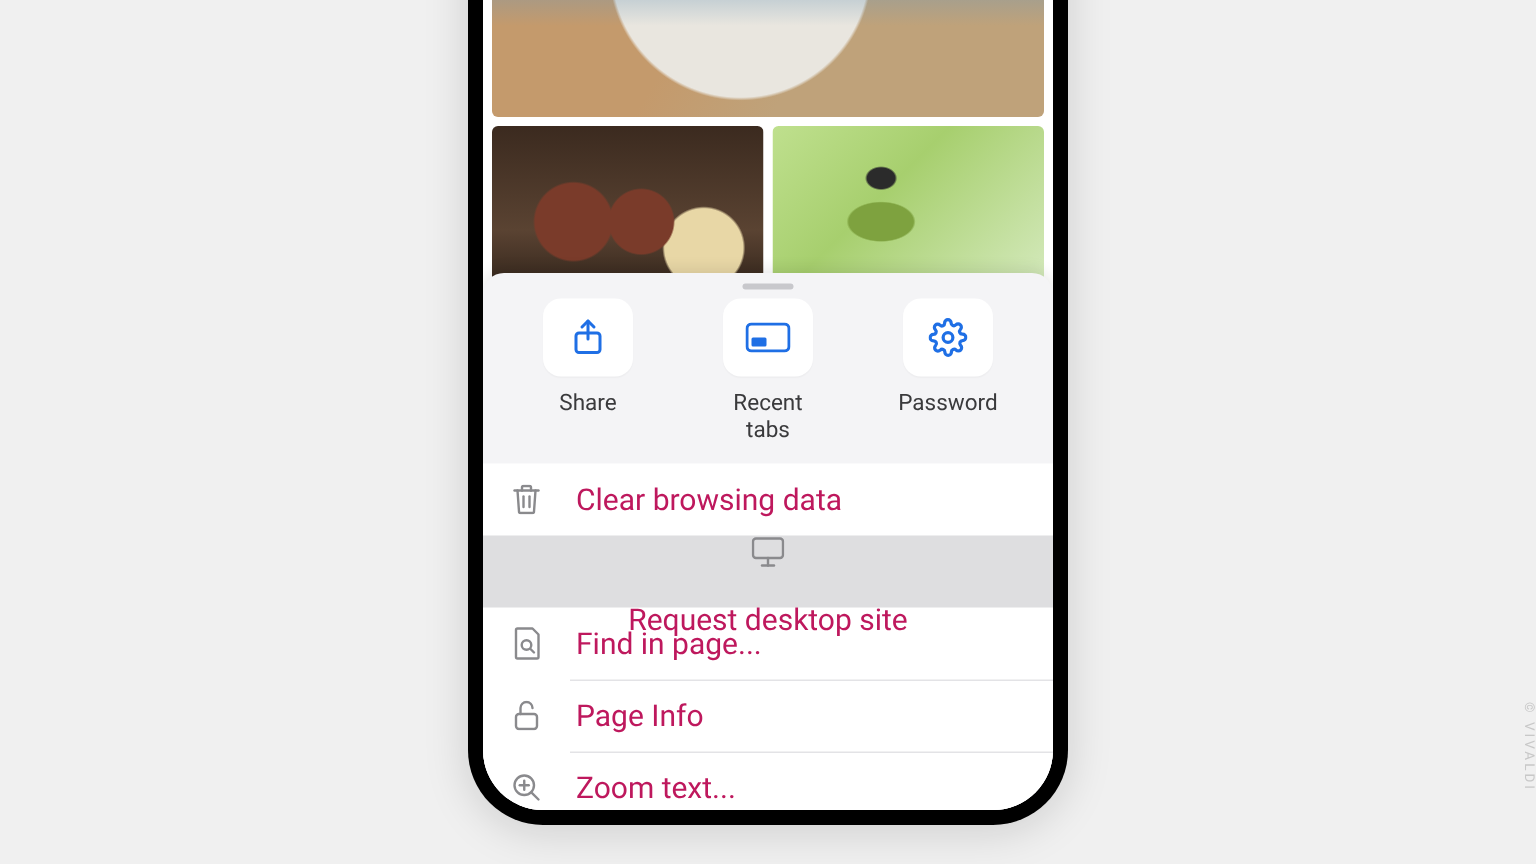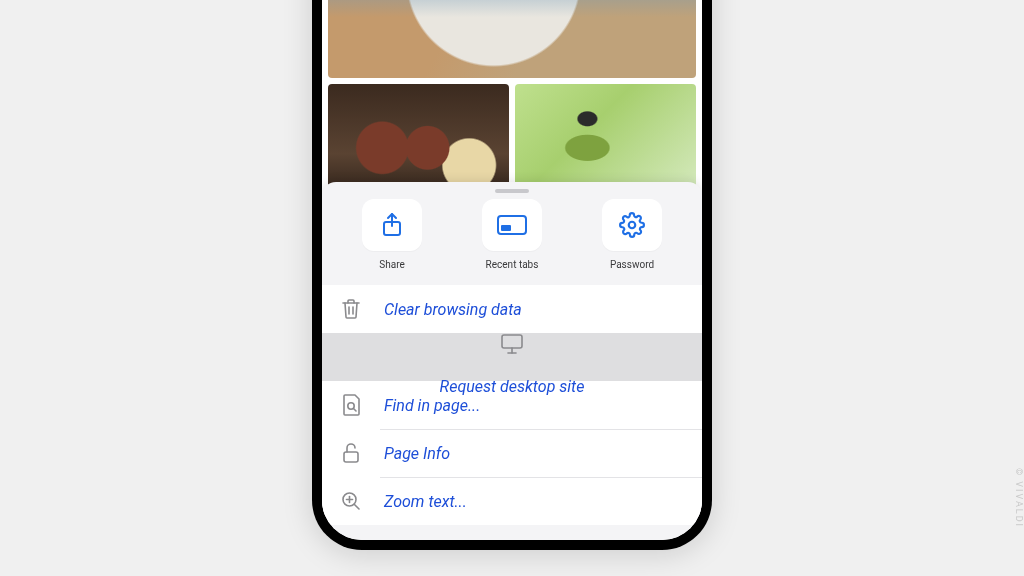--- a/index.html
+++ b/index.html
@@ -110,21 +110,21 @@
     width: 60px;
     height: 52px;
     background: #fff;
     border-radius: 12px;
     display: flex;
     align-items: center;
     justify-content: center;
     box-shadow: 0 1px 1px rgba(0,0,0,0.03);
   }
   .quick-label {
-    font-size: 10px;
+    font-size: 15px;
     color: #3a3a3c;
     text-align: center;
     line-height: 1.2;
     max-width: 72px;
   }
 
   .menu-list {
     background: #fff;
   }
   .menu-item {
@@ -152,23 +152,22 @@
   .menu-item.selected::before { display: none; }
   .menu-icon {
     width: 22px;
     height: 22px;
     display: flex;
     align-items: center;
     justify-content: center;
     flex: 0 0 22px;
   }
   .menu-label {
-    font-size: 16px;
-    color: #1d4ed8;
-    font-style: italic;
+    font-size: 20px;
+    color: #be185d;
   }
 
   .watermark {
     position: absolute;
     right: 10px;
     bottom: 48px;
     font-size: 9px;
     letter-spacing: 2px;
     color: #c8c8c8;
     transform: rotate(90deg);

